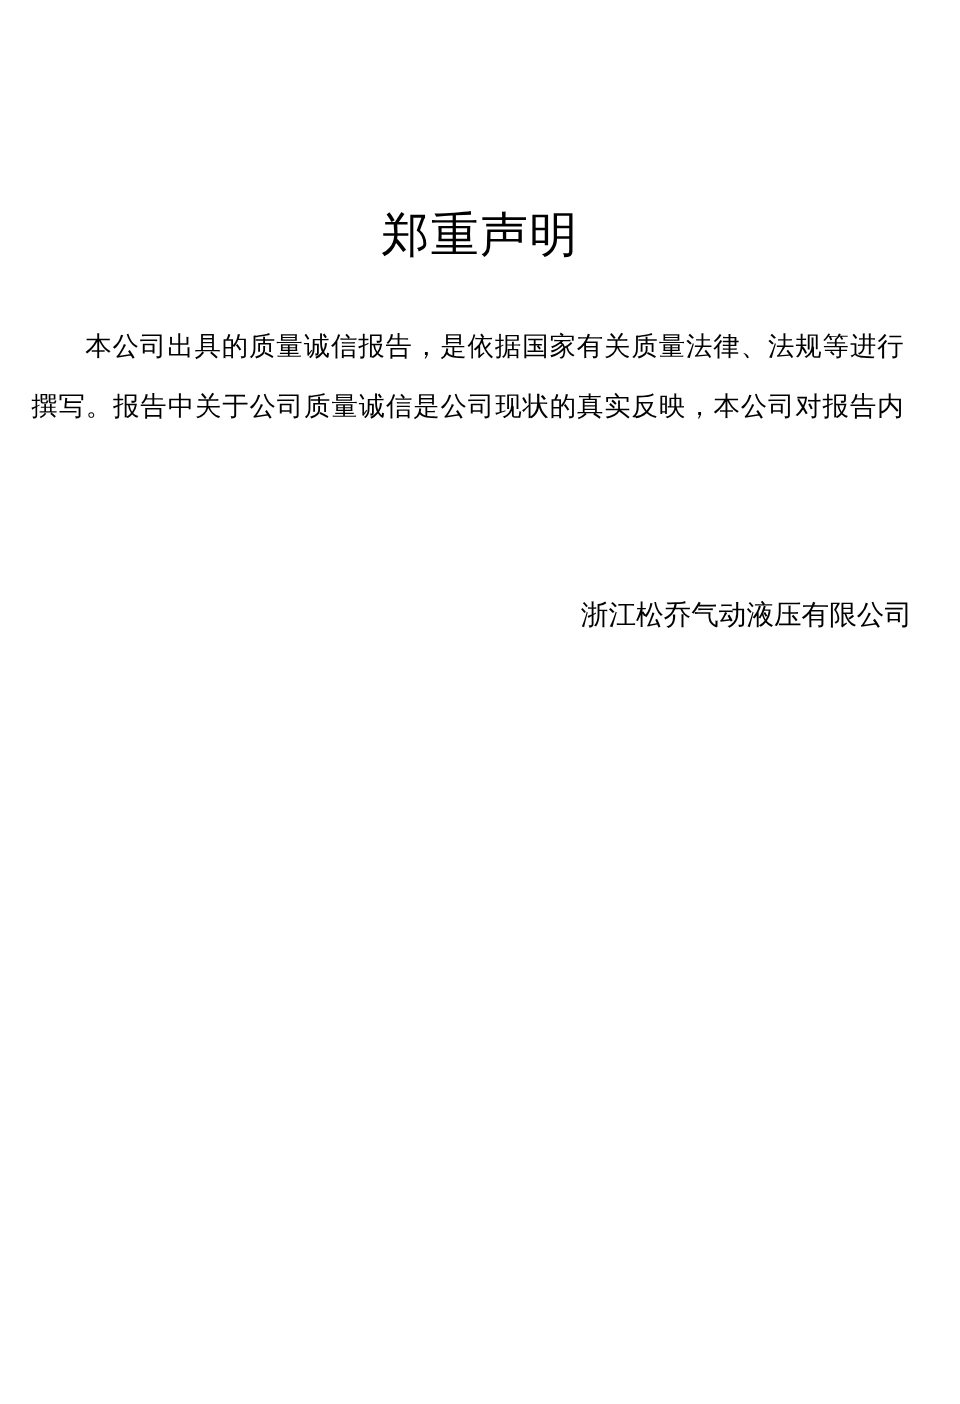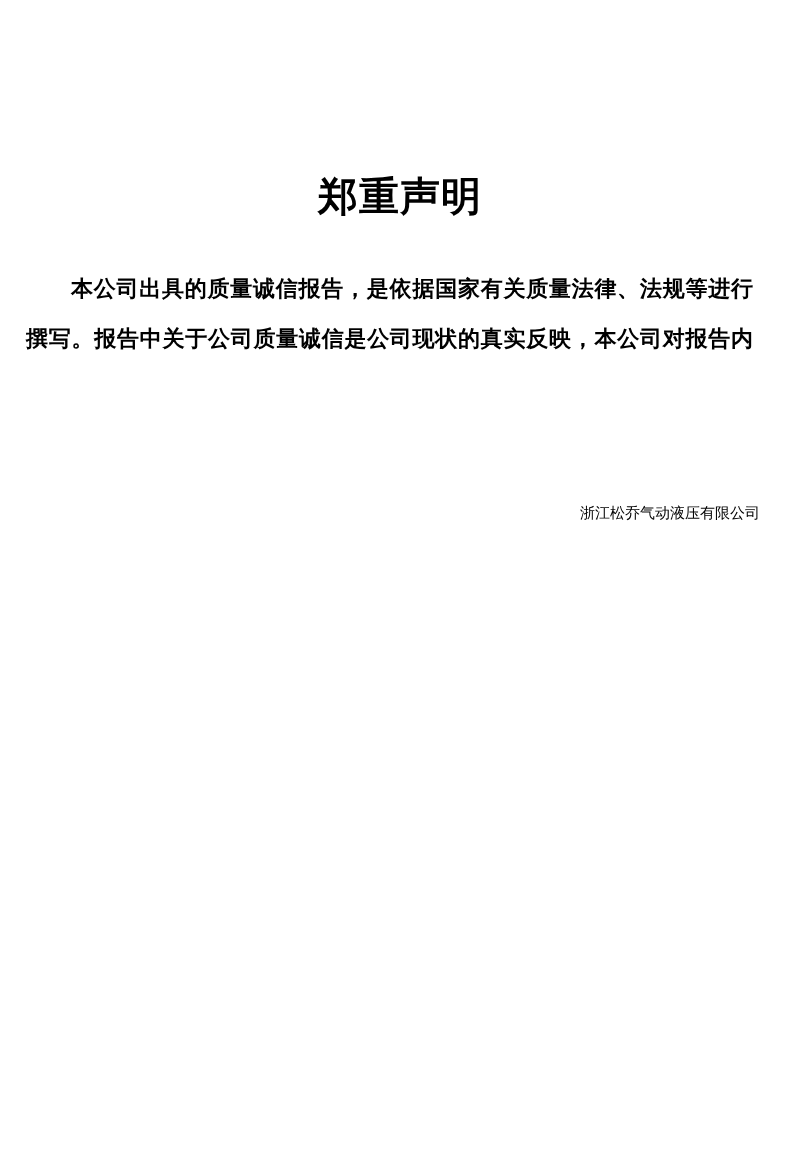--- a/index.html
+++ b/index.html
@@ -15,53 +15,52 @@
     overflow: hidden;
     color: #000000;
   }
   .doc-title {
     position: absolute;
     top: 172px;
     left: 0;
     width: 100%;
     text-align: center;
     font-family: "Liberation Sans", "DejaVu Sans", sans-serif;
-    font-weight: bold;
+    font-weight: normal;
     font-size: 40px;
     line-height: 48px;
     color: #000000;
     letter-spacing: 1px;
   }
   .doc-body {
     position: absolute;
     top: 264px;
     left: 26px;
     width: 727px;
     font-family: "Liberation Serif", "DejaVu Serif", serif;
     font-size: 22px;
     line-height: 50px;
     color: #000000;
   }
   .para-line {
     width: 100%;
-    font-weight: bold;
   }
   .para-line.justified {
     text-align: justify;
     text-align-last: justify;
   }
   .para-line.first {
     text-indent: 45px;
   }
   .signature {
     position: absolute;
     top: 497px;
     right: 40px;
     font-family: "Liberation Serif", "DejaVu Serif", serif;
-    font-size: 15px;
+    font-size: 23px;
     line-height: 32px;
     color: #000000;
     text-align: right;
   }
 </style>
 </head>
 <body>
 
 <div class="page">
 

